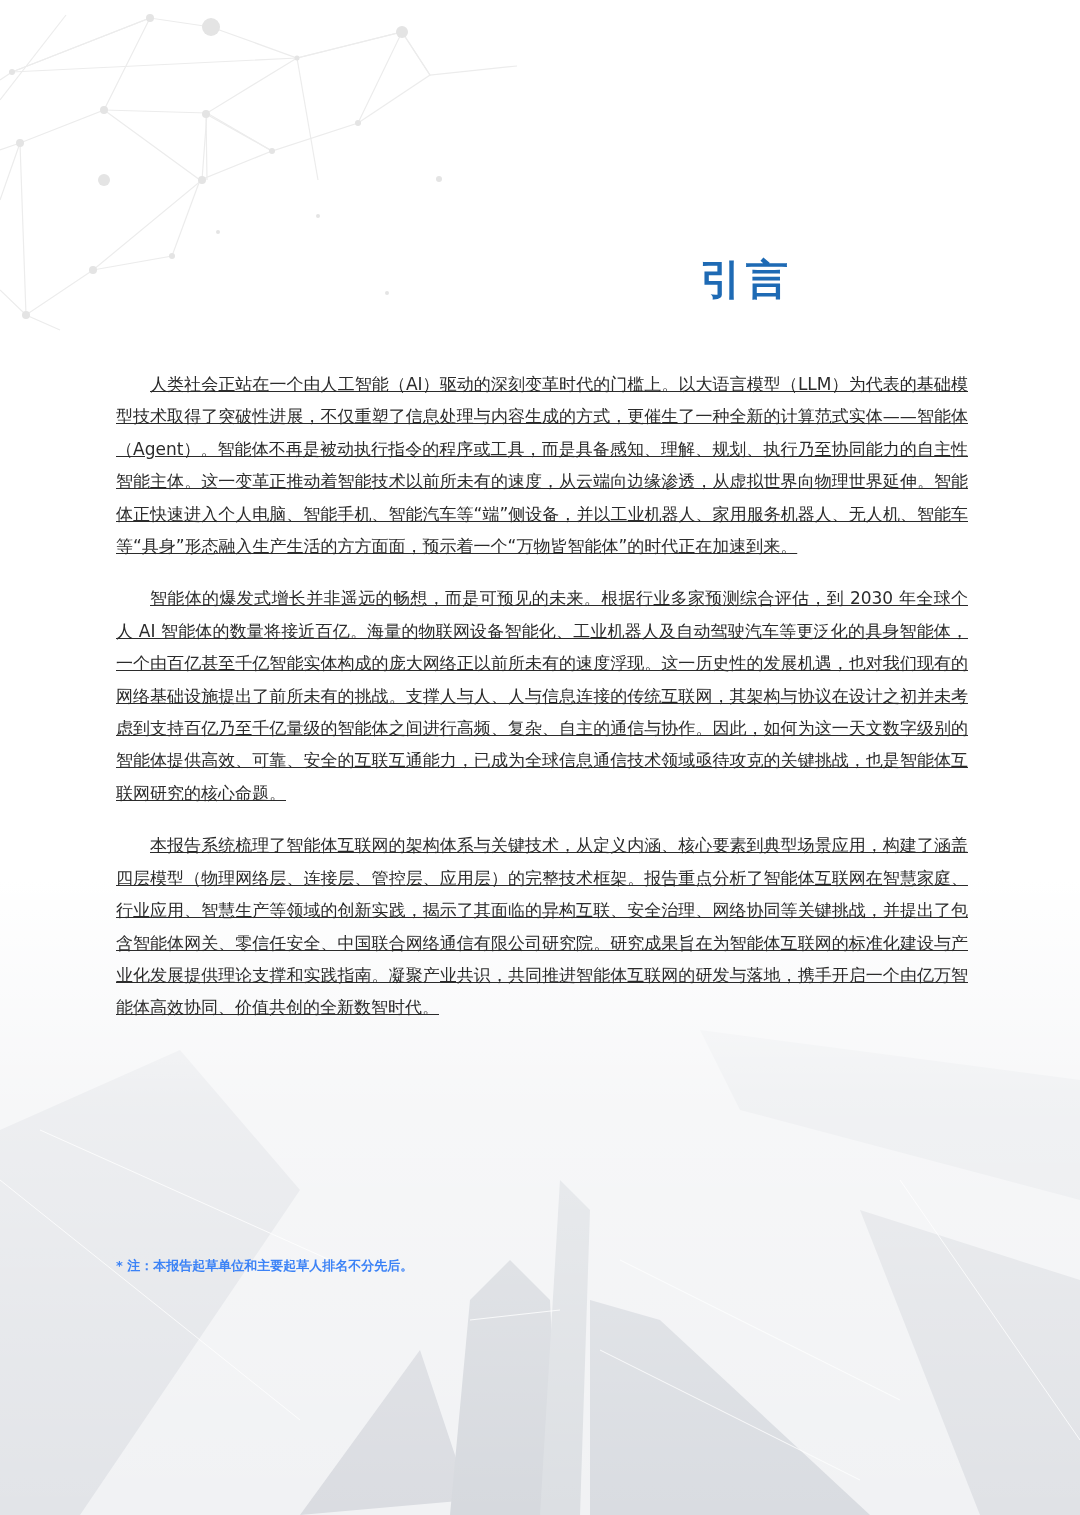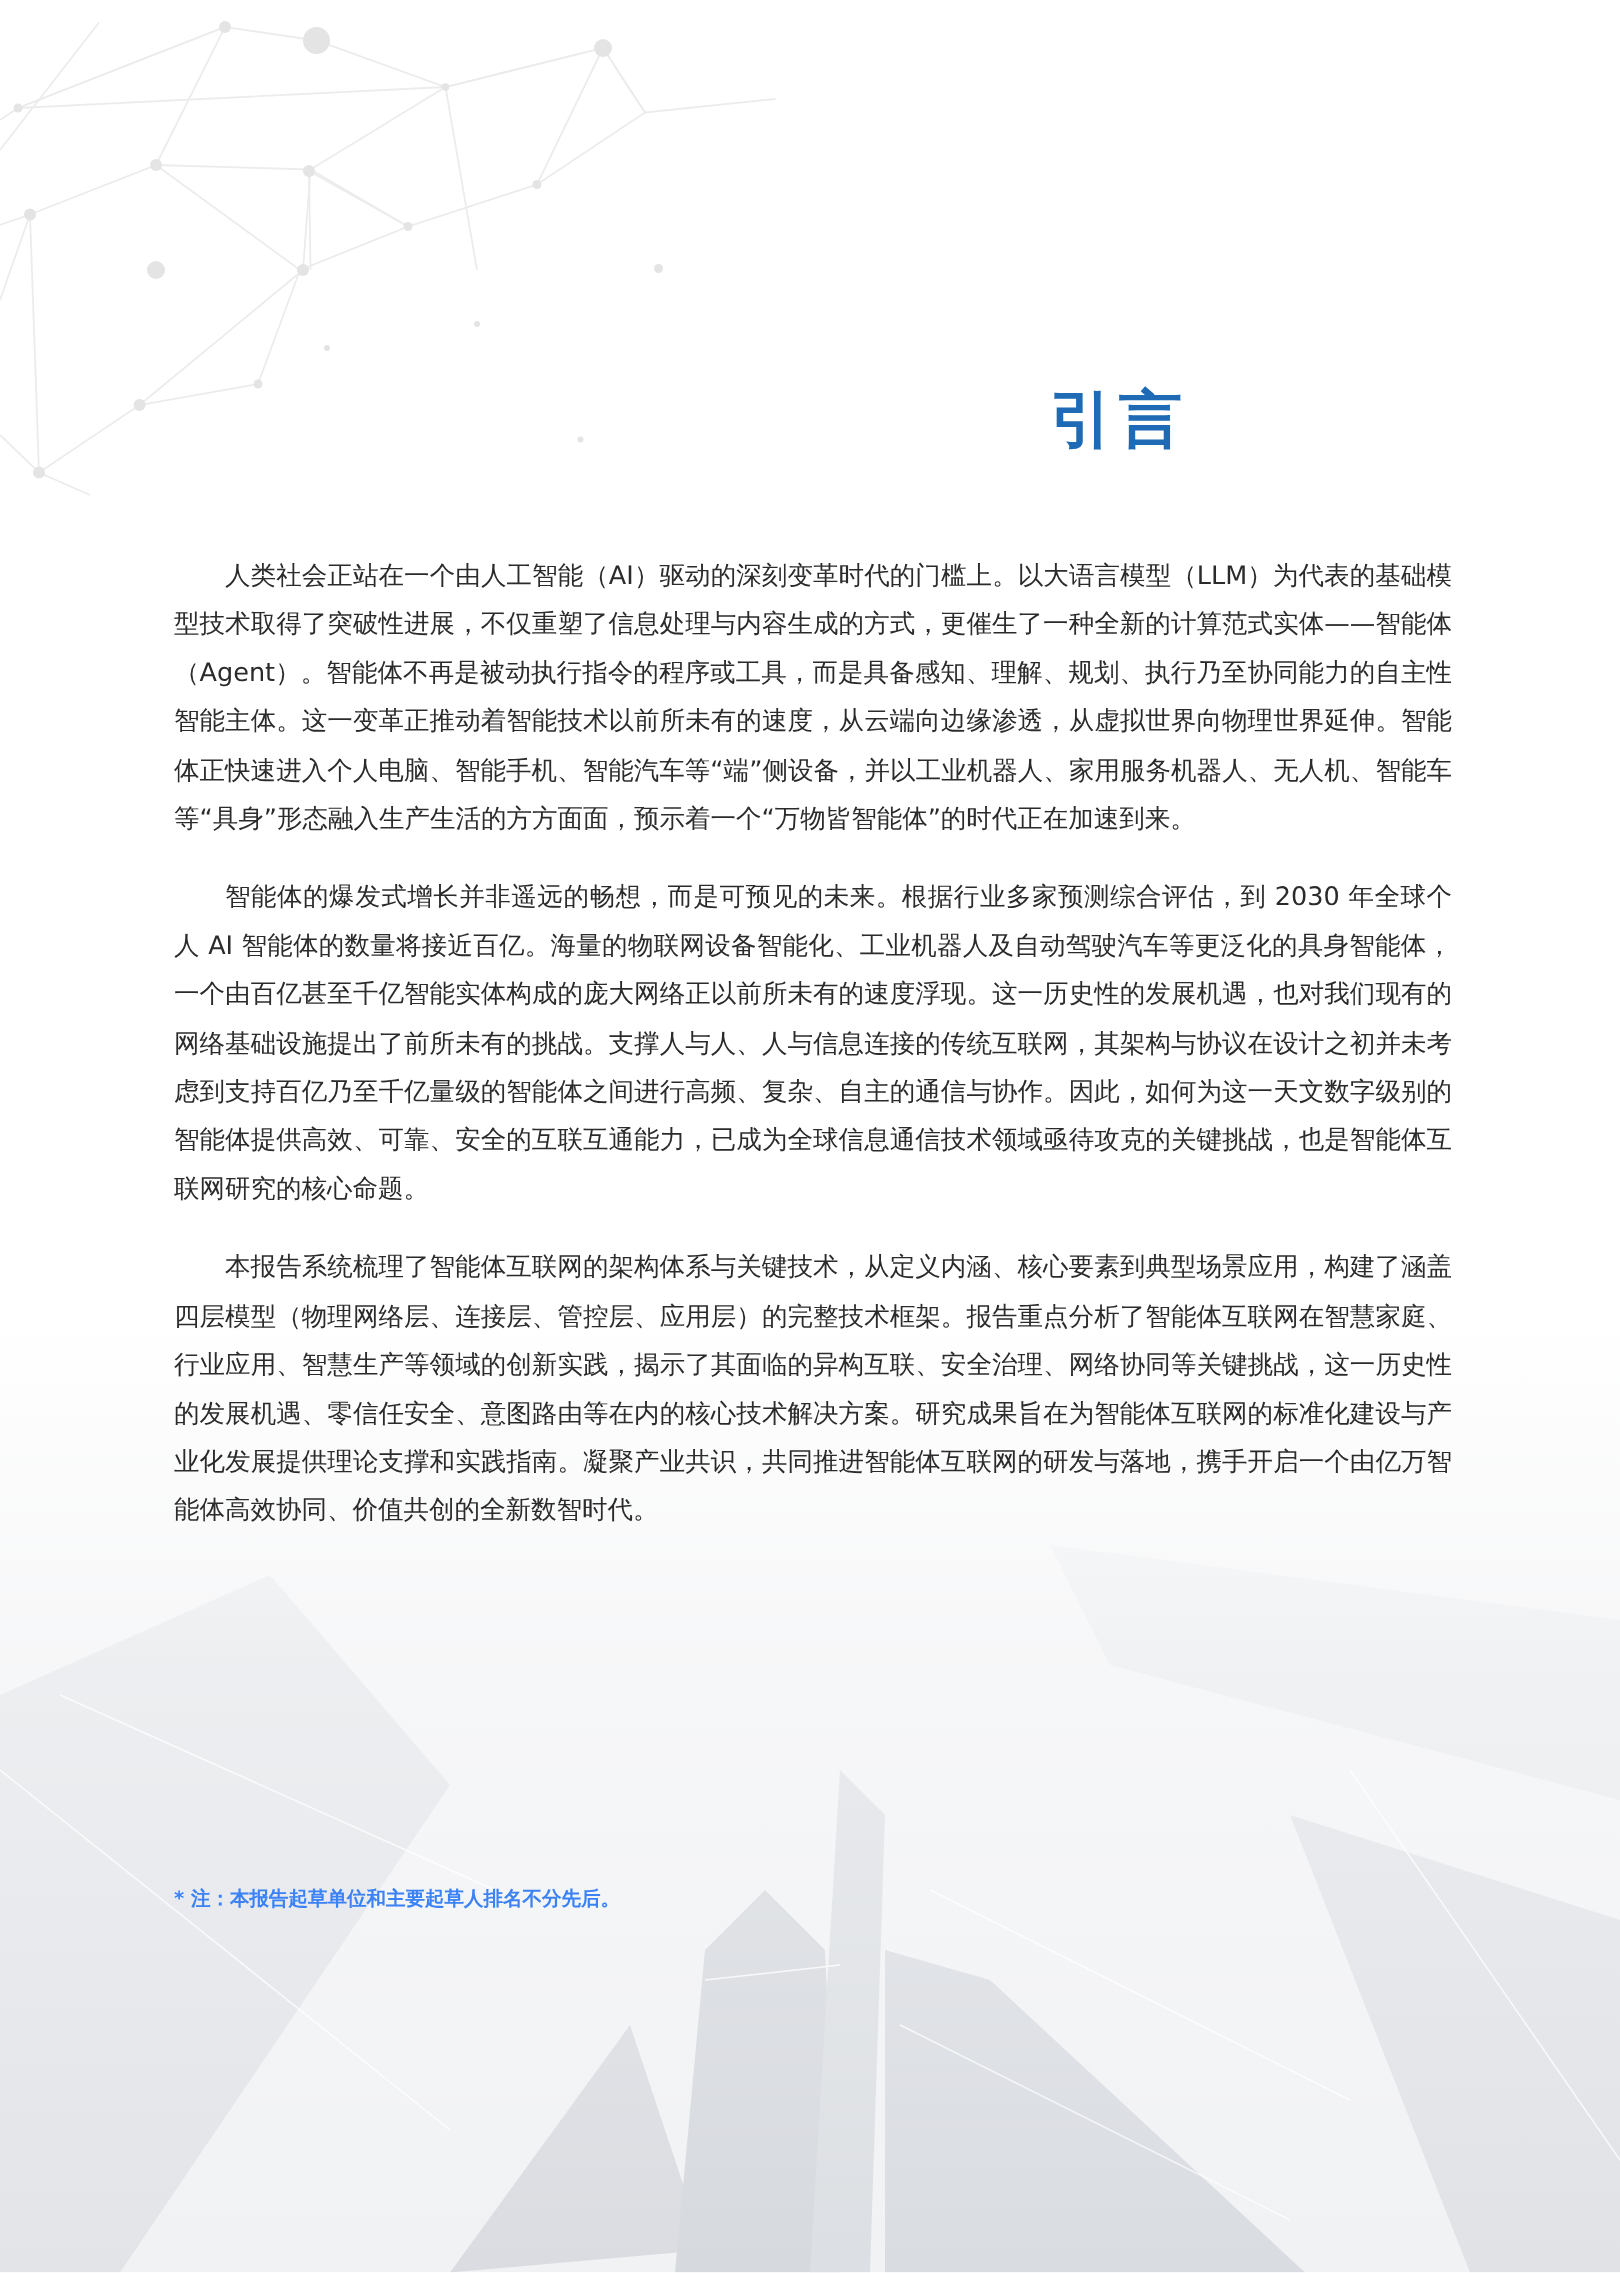--- a/index.html
+++ b/index.html
@@ -13,21 +13,21 @@
   .bg-city { position: absolute; left: 0; top: 880px; width: 1080px; height: 635px; z-index: 0; }
   .page { position: absolute; left: 0; top: 0; width: 904px; height: 1515px; z-index: 1; }
   .title {
     position: absolute; right: 112px; top: 252px;
     font-size: 42px; font-weight: bold; letter-spacing: 4px;
     color: #1e6ab4; margin: 0;
   }
   .body-text { position: absolute; left: 116px; top: 368px; width: 852px; }
   .para {
     font-size: 17px; line-height: 32.4px; text-align: justify;
-    text-indent: 2em; margin: 0 0 20px 0; color: #2b2b2b;
+    text-indent: 2em; margin: 0 0 20px 0; color: #2b2b2b; text-decoration: underline;
   }
   .credits { position: absolute; left: 116px; top: 1076px; width: 858px; }
   .credit {
     font-size: 16px; font-weight: bold; line-height: 32px; margin: 0 0 14px 0;
     color: #1f1f1f; text-align: justify;
   }
   .note { position: absolute; left: 116px; top: 1257px; font-size: 13px; color: #3b82f6; font-weight: bold; }
 </style>
 </head>
 <body>
@@ -95,20 +95,20 @@
   </g>
   <rect x="0" y="0" width="1080" height="635" fill="url(#fade)"></rect>
 </svg>
 
 <main class="page">
   <h1 class="title">引言</h1>
 
   <section class="body-text">
     <p class="para">人类社会正站在一个由人工智能（AI）驱动的深刻变革时代的门槛上。以大语言模型（LLM）为代表的基础模型技术取得了突破性进展，不仅重塑了信息处理与内容生成的方式，更催生了一种全新的计算范式实体——智能体（Agent）。智能体不再是被动执行指令的程序或工具，而是具备感知、理解、规划、执行乃至协同能力的自主性智能主体。这一变革正推动着智能技术以前所未有的速度，从云端向边缘渗透，从虚拟世界向物理世界延伸。智能体正快速进入个人电脑、智能手机、智能汽车等“端”侧设备，并以工业机器人、家用服务机器人、无人机、智能车等“具身”形态融入生产生活的方方面面，预示着一个“万物皆智能体”的时代正在加速到来。</p>
     <p class="para">智能体的爆发式增长并非遥远的畅想，而是可预见的未来。根据行业多家预测综合评估，到 2030 年全球个人 AI 智能体的数量将接近百亿。海量的物联网设备智能化、工业机器人及自动驾驶汽车等更泛化的具身智能体，一个由百亿甚至千亿智能实体构成的庞大网络正以前所未有的速度浮现。这一历史性的发展机遇，也对我们现有的网络基础设施提出了前所未有的挑战。支撑人与人、人与信息连接的传统互联网，其架构与协议在设计之初并未考虑到支持百亿乃至千亿量级的智能体之间进行高频、复杂、自主的通信与协作。因此，如何为这一天文数字级别的智能体提供高效、可靠、安全的互联互通能力，已成为全球信息通信技术领域亟待攻克的关键挑战，也是智能体互联网研究的核心命题。</p>
-    <p class="para">本报告系统梳理了智能体互联网的架构体系与关键技术，从定义内涵、核心要素到典型场景应用，构建了涵盖四层模型（物理网络层、连接层、管控层、应用层）的完整技术框架。报告重点分析了智能体互联网在智慧家庭、行业应用、智慧生产等领域的创新实践，揭示了其面临的异构互联、安全治理、网络协同等关键挑战，这一历史性的发展机遇、零信任安全、意图路由等在内的核心技术解决方案。研究成果旨在为智能体互联网的标准化建设与产业化发展提供理论支撑和实践指南。凝聚产业共识，共同推进智能体互联网的研发与落地，携手开启一个由亿万智能体高效协同、价值共创的全新数智时代。</p>
+    <p class="para">本报告系统梳理了智能体互联网的架构体系与关键技术，从定义内涵、核心要素到典型场景应用，构建了涵盖四层模型（物理网络层、连接层、管控层、应用层）的完整技术框架。报告重点分析了智能体互联网在智慧家庭、行业应用、智慧生产等领域的创新实践，揭示了其面临的异构互联、安全治理、网络协同等关键挑战，并提出了包含智能体网关、零信任安全、中国联合网络通信有限公司研究院。研究成果旨在为智能体互联网的标准化建设与产业化发展提供理论支撑和实践指南。凝聚产业共识，共同推进智能体互联网的研发与落地，携手开启一个由亿万智能体高效协同、价值共创的全新数智时代。</p>
   </section>
 
   <section class="credits">
   </section>
 
   <div class="note">* 注：本报告起草单位和主要起草人排名不分先后。</div>
 </main>
 
 </body></html>

